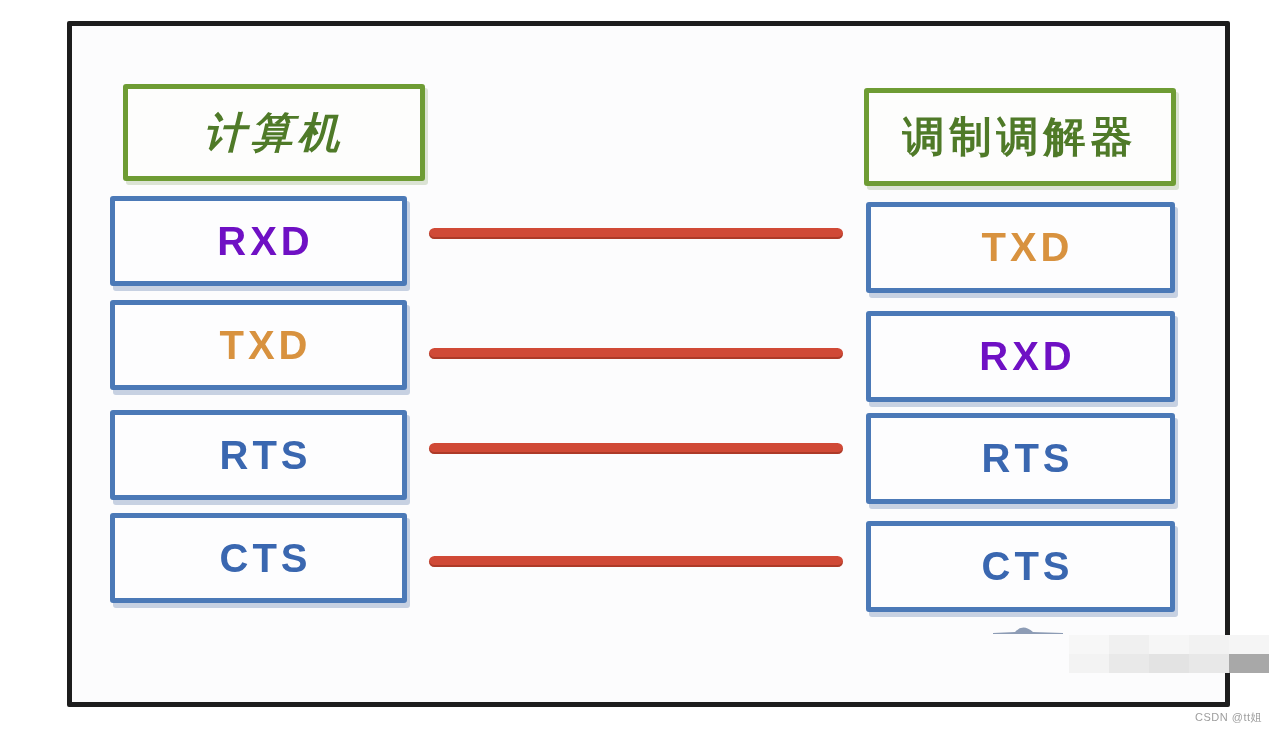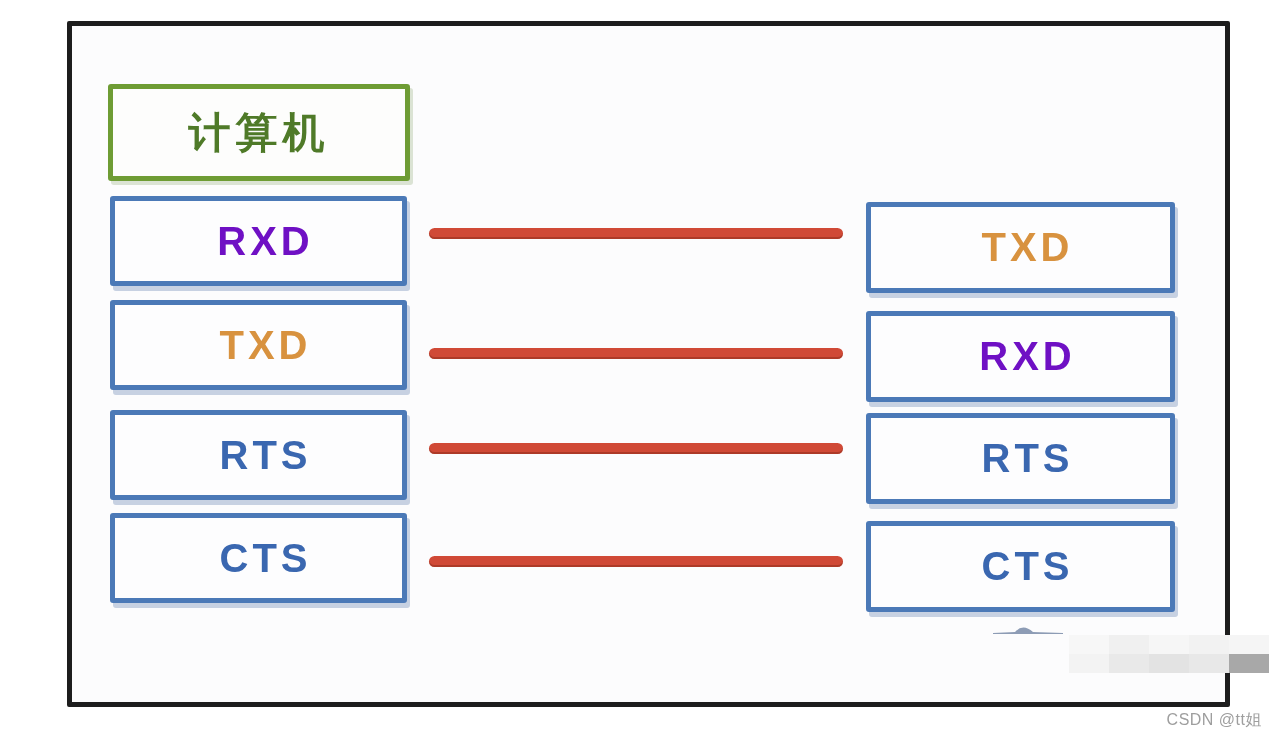--- a/index.html
+++ b/index.html
@@ -15,21 +15,21 @@
   .gbox {
     position:absolute; box-sizing:border-box;
     border:5px solid var(--green-border,#6e9c34); border-radius:3px;
     background:#fdfdfc; display:flex; align-items:center; justify-content:center;
     box-shadow:3px 4px 0 rgba(120,150,90,0.25);
   }
   .gbox span {
     font-size:42px; font-weight:600; letter-spacing:5px;
     color:var(--title-text,#4f7a28);
   }
-  .gbox-left  { left:36px;  top:58px; width:302px; height:97px; }
+  .gbox-left  { left:51px;  top:58px; width:302px; height:97px;font-style:italic; }
   .gbox-right { left:792px; top:62px; width:312px; height:98px; }
   .pin {
     position:absolute; box-sizing:border-box;
     border:5px solid var(--blue-border,#4b79b7); border-radius:3px;
     background:#fdfdfe; display:flex; align-items:center; justify-content:center;
     box-shadow:3px 5px 0 rgba(100,130,175,0.35);
     padding-left:14px;
   }
   .pin span { font-size:40px; font-weight:bold; letter-spacing:4px; }
   .pin-purple span { color:var(--purple-text,#6f10c4); font-weight:800; }
@@ -50,32 +50,35 @@
     font-size:47px; line-height:66px; font-weight:600;
     color:var(--center-text,#141414); text-align:center;
     word-break:break-all; z-index:3;
   }
   .blur-mark { position:absolute; left:921px; top:597px; width:272px; height:50px; }
   .blur-hill { position:absolute; left:0; top:0; }
   .mosaic { position:absolute; left:76px; top:12px; display:grid;
             grid-template-columns:repeat(5,40px); grid-auto-rows:19px; }
   .mosaic i { display:block; }
   .csdn {
-    position:absolute; right:8px; top:710px; font-size:16px;
+    position:absolute; right:8px; top:710px; font-size:11px;
     color:var(--watermark-text,#9e9e9e); letter-spacing:0.5px;
   }
 </style>
 </head>
 <body>
 
 <div class="stage">
   <div class="frame">
 
     <div class="gbox gbox-left">
       <span>计算机</span>
+    </div>
+    <div class="gbox gbox-right">
+      <span>调制调解器</span>
     </div>
 
     <div class="pin lp lp1 pin-purple">
       <span>RXD</span>
     </div>
     <div class="pin lp lp2 pin-orange">
       <span>TXD</span>
     </div>
     <div class="pin lp lp3 pin-blue">
       <span>RTS</span>

